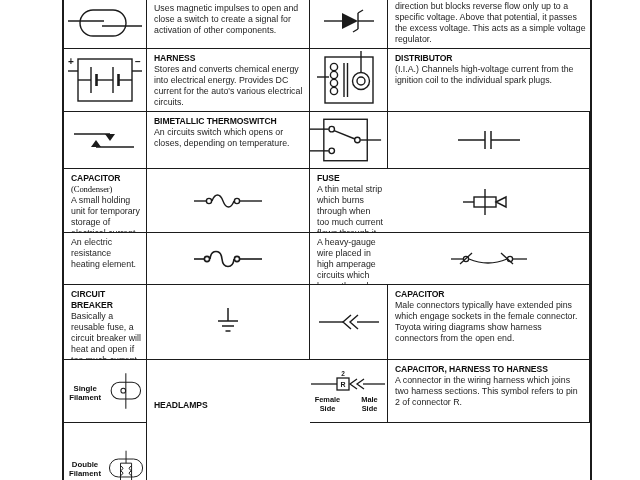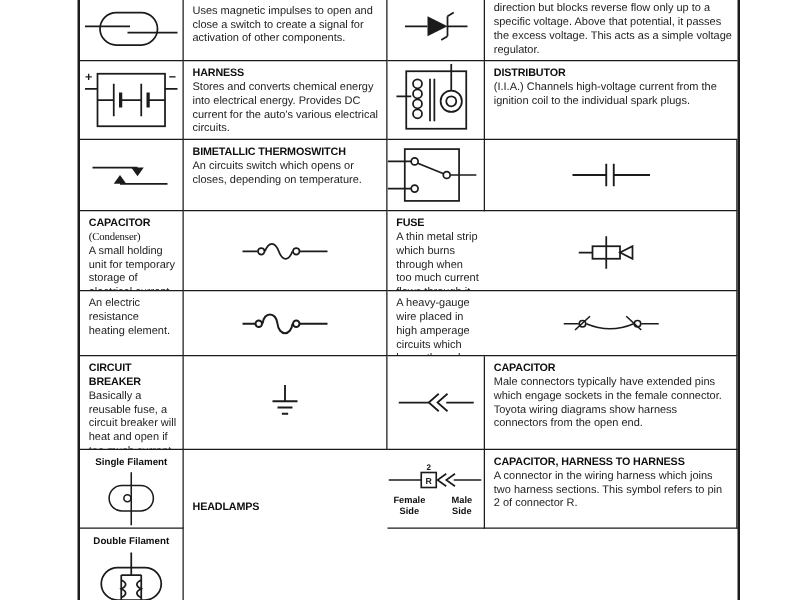--- a/index.html
+++ b/index.html
@@ -19,21 +19,21 @@
   .nbr{border-right:none;}
   .sym{display:flex;align-items:center;justify-content:center;}
   .sym.bottom{align-items:flex-end;padding-bottom:5px;}
   .txt{padding:4px 4px 3px 7px;font-size:8.8px;line-height:11px;color:#1d1d1d;}
   .txt .t{font-weight:bold;font-size:8.6px;letter-spacing:-0.1px;color:#0e0e0e;}
   .txt .t .norm{font-weight:normal;font-family:Liberation Serif, serif;}
   .txt.end{display:flex;flex-direction:column;justify-content:flex-end;}
   .pb12{padding-bottom:12px;}
   .pb3{padding-bottom:3px;}
   .headlamps{padding-top:40px;}
-  .filcell{display:flex;flex-direction:column;align-items:center;}
+  .filcell{display:flex;flex-direction:row;align-items:center;}
   .sublabel{font-weight:bold;font-size:7.8px;color:#0e0e0e;padding-top:5px;padding-bottom:2px;text-align:center;}
   .pinlabels{display:flex;width:76px;justify-content:space-between;margin-top:1px;}
   .pinlabels div{width:34px;font-weight:bold;font-size:7.4px;line-height:8.6px;text-align:center;color:#0e0e0e;}
   .harnesscell{display:flex;flex-direction:column;align-items:center;justify-content:center;}
   svg{display:block;}
   svg text{font-family:"Liberation Sans", sans-serif;fill:#1b1b1b;}
 </style>
 </head>
 <body>
 

